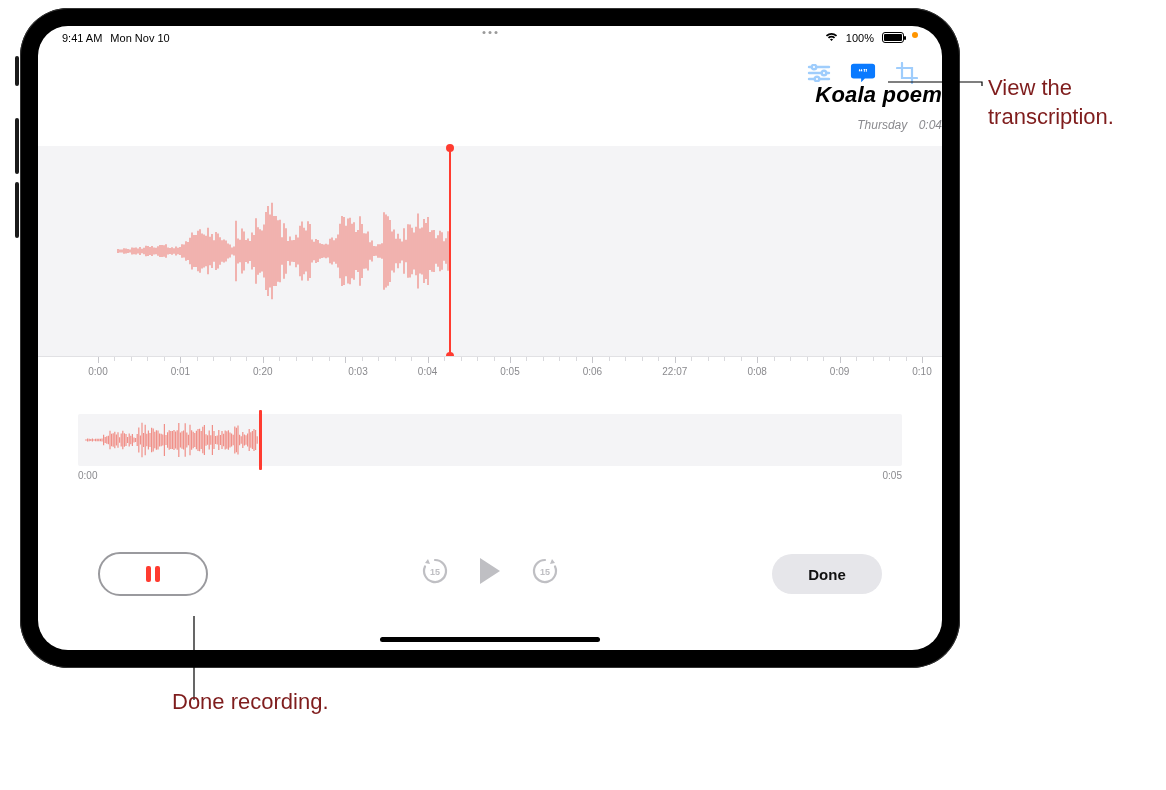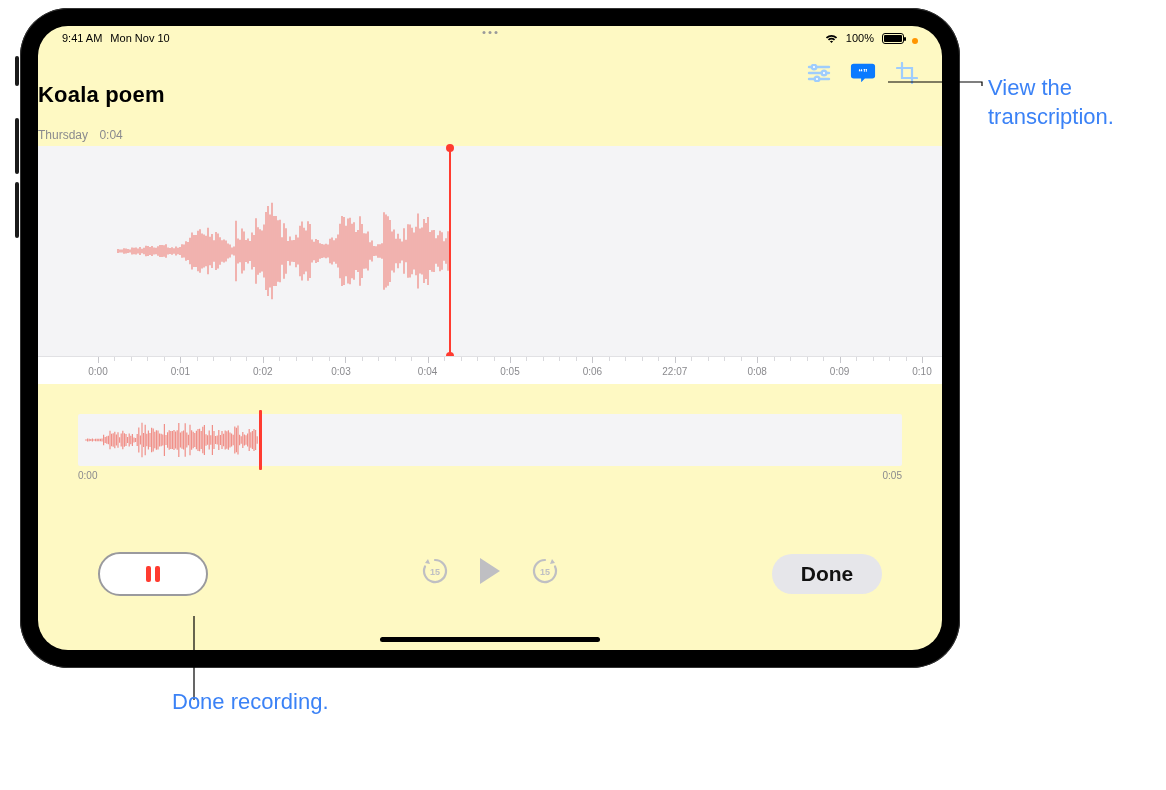--- a/index.html
+++ b/index.html
@@ -11,52 +11,52 @@
     background: #000;
     border-radius: 48px;
     padding: 18px;
     box-shadow: 0 0 0 1px #333 inset;
   }
   .side-button { position:absolute; background:#1a1a1a; border-radius:2px; }
   .sb1 { left:15px; top:56px; width:4px; height:30px; }
   .sb2 { left:15px; top:118px; width:4px; height:56px; }
   .sb3 { left:15px; top:182px; width:4px; height:56px; }
   .screen {
-    background: #fef9c3;
+    background: #ffffff;
     width: 100%; height: 100%;
     border-radius: 30px;
     position: relative;
     overflow: hidden;
   }
   .status-bar {
     position: absolute; top: 0; left: 0; right: 0;
     height: 22px;
     display: flex; justify-content: space-between; align-items: center;
     padding: 2px 24px 0;
     font-size: 11px; font-weight: 500; color: #000;
   }
   .status-left { display: flex; gap: 8px; }
-  .status-right { display: flex; gap: 8px; align-items: flex-end; }
+  .status-right { display: flex; gap: 8px; align-items: flex-start; }
   .status-center { position:absolute; left:50%; top:5px; transform:translateX(-50%); display:flex; gap:3px; }
   .pill-dot { width:3px; height:3px; border-radius:50%; background:#9a9a9a; }
   .battery { width: 22px; height: 11px; border:1px solid #000; border-radius:3px; position:relative; }
   .battery::after { content:""; position:absolute; right:-3px; top:3px; width:2px; height:4px; background:#000; border-radius:1px; }
   .battery-fill { position:absolute; left:1px; top:1px; bottom:1px; width:18px; background:#000; border-radius:1px; }
   .orange-dot { width:6px; height:6px; border-radius:50%; background:#ff9500; }
   .wifi-icon { width: 13px; height: 10px; }
 
   .toolbar {
     position: absolute; top: 36px; right: 22px;
     display: flex; gap: 18px; align-items:center;
   }
   .tool-icon { width: 26px; height: 22px; display:flex; align-items:center; justify-content:center; cursor:pointer; }
 
-  .title-block { text-align:left; margin-top: 56px; }
+  .title-block { text-align:right; margin-top: 56px; font-style: italic; }
   .title { font-size: 22px; font-weight: 700; letter-spacing: .2px; }
-  .subtitle { font-size: 12px; color: #8a8a8e; margin-top: 20px; }
+  .subtitle { font-size: 12px; color: #8a8a8e; margin-top: 10px; }
   .subtitle span+span { margin-left: 8px; }
 
   .wave-area {
     position: absolute; left: 0; right: 0; top: 120px; height: 238px;
     background: #f4f4f6;
   }
   .wave-svg { position:absolute; top:0; left:0; width:100%; height:210px; }
   .ruler { position:absolute; bottom:0; left:0; right:0; height:28px; border-top:1px solid #e1e1e4; background:#fff;}
   .ticks { position:absolute; top:0; left:0; right:0; height:100%; }
   .tick { position:absolute; top:0; height:6px; width:1px; background:#c7c7cc; }
@@ -87,27 +87,27 @@
   .pause-glyph div { width:5px; height:16px; background:#ff3b30; border-radius:2px; }
 
   .center-controls { position:absolute; left:50%; top:10px; transform:translateX(-50%); display:flex; gap:30px; align-items:center; }
   .skip-btn { width:30px; height:30px; position:relative; cursor:pointer; }
   .play-btn { width:0; height:0; border-left:20px solid #bfbfc3; border-top:13px solid transparent; border-bottom:13px solid transparent; cursor:pointer; }
 
   .done-btn {
     position:absolute; right:60px; top:8px;
     width:110px; height:40px; border-radius:20px; background:#e6e6ea;
     display:flex; align-items:center; justify-content:center;
-    font-size:21px; font-weight:600; color:#111; cursor:pointer;
+    font-size:15px; font-weight:600; color:#111; cursor:pointer;
   }
 
   .home-indicator { position:absolute; bottom:8px; left:50%; transform:translateX(-50%); width:220px; height:5px; background:#000; border-radius:3px; }
 
   
-  .callout { position:absolute; font-size:22px; color:#3b82f6; line-height:1.3; }
+  .callout { position:absolute; font-size:22px; color:#7f1d1d; line-height:1.3; }
   .c1-text { left:988px; top:74px; }
   .c2-text { left:172px; top:688px; }
 </style>
 </head>
 <body>
 
 <div class="side-button sb1"></div>
 <div class="side-button sb2"></div>
 <div class="side-button sb3"></div>
 
@@ -353,27 +353,27 @@
             <div class="tick minor" style="left:92.96000000000001px"></div>
             <div class="tick minor" style="left:109.44px"></div>
             <div class="tick minor" style="left:125.92px"></div>
             <div class="tick" style="left:142.4px"></div>
             <div class="tick-label" style="left:142.4px">0:01</div>
             <div class="tick minor" style="left:158.88px"></div>
             <div class="tick minor" style="left:175.36px"></div>
             <div class="tick minor" style="left:191.84px"></div>
             <div class="tick minor" style="left:208.32px"></div>
             <div class="tick" style="left:224.8px"></div>
-            <div class="tick-label" style="left:224.8px">0:02</div>
+            <div class="tick-label" style="left:224.8px">0:20</div>
             <div class="tick minor" style="left:241.28px"></div>
             <div class="tick minor" style="left:257.76px"></div>
             <div class="tick minor" style="left:274.24px"></div>
             <div class="tick minor" style="left:290.72px"></div>
             <div class="tick" style="left:307.2px"></div>
-            <div class="tick-label" style="left:303px">0:03</div>
+            <div class="tick-label" style="left:320px">0:03</div>
             <div class="tick minor" style="left:323.68px"></div>
             <div class="tick minor" style="left:340.15999999999997px"></div>
             <div class="tick minor" style="left:356.64px"></div>
             <div class="tick minor" style="left:373.12px"></div>
             <div class="tick" style="left:389.6px"></div>
             <div class="tick-label" style="left:389.6px">0:04</div>
             <div class="tick minor" style="left:406.08000000000004px"></div>
             <div class="tick minor" style="left:422.56px"></div>
             <div class="tick minor" style="left:439.04px"></div>
             <div class="tick minor" style="left:455.52000000000004px"></div>

